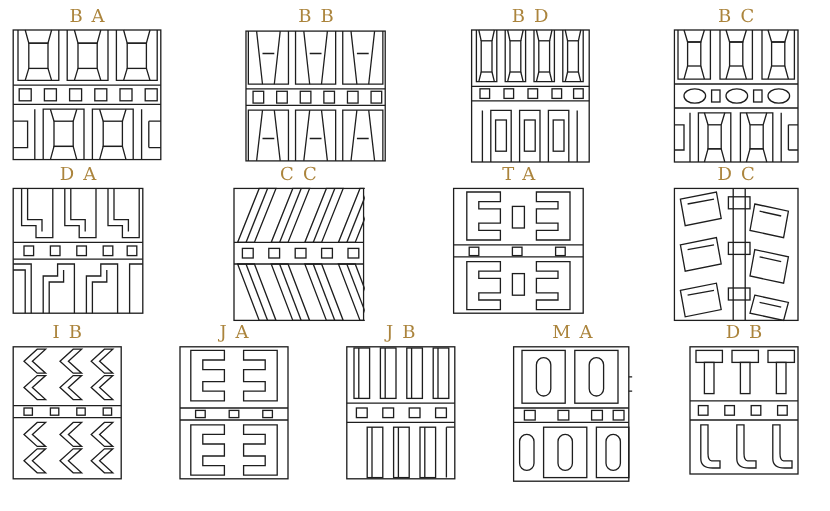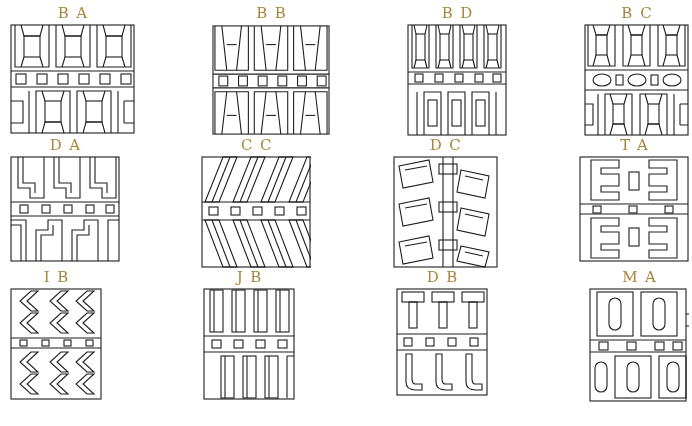--- a/index.html
+++ b/index.html
@@ -3,21 +3,21 @@
 <meta charset="utf-8">
 <style>
   :root{
     --bg:#ffffff;
     --label-color:#ab843c;
     --line-color:#1e1e1e;
   }
   *{box-sizing:border-box;}
   html,body{margin:0;padding:0;background:var(--bg);}
   body{width:692px;height:426px;font-family:"DejaVu Serif", serif;overflow:hidden;}
-  .sheet{width:692px;height:329px;padding:4px 3px 6px 10px;display:flex;flex-direction:column;justify-content:space-between;}
+  .sheet{width:692px;height:329px;padding:4px 26px 6px 10px;display:flex;flex-direction:column;justify-content:space-between;}
   .row{display:flex;justify-content:space-between;align-items:flex-start;}
   .cell{display:flex;flex-direction:column;align-items:center;}
   .label{
     color:var(--label-color);
     font-size:15px;
     line-height:18px;
     letter-spacing:0.5em;
     text-indent:0.5em;
     margin-bottom:2px;
     white-space:nowrap;
@@ -224,51 +224,51 @@
         <path d="M32 64 H46 L64 111 H50 Z"></path>
           <path d="M39 64 L57 111"></path>
         <path d="M60 64 H74 L92 111 H78 Z"></path>
           <path d="M67 64 L85 111"></path>
         <path d="M88 64 H102 L120 111 H106 Z"></path>
           <path d="M95 64 L113 111"></path>
       </svg>
     </div>
 
     <div class="cell">
+      <div class="label">TA</div>
+      <svg width="110" height="106" viewBox="0 0 110 106">
+        <rect x="1" y="1" width="108" height="104"></rect>
+        <path d="M40 4 H12 V44 H40 V36 H22 V30 H40 V18 H22 V12 H40 Z"></path>
+        <path d="M70 4 H98 V44 H70 V36 H88 V30 H70 V18 H88 V12 H70 Z"></path>
+        <rect x="50" y="16" width="10" height="18"></rect>
+        <path d="M1 48 H109 M1 58 H109"></path>
+        <rect x="14" y="50" width="8" height="7"></rect>
+          <rect x="50" y="50" width="8" height="7"></rect>
+          <rect x="86" y="50" width="8" height="7"></rect>
+        <path d="M40 62 H12 V102 H40 V94 H22 V88 H40 V76 H22 V70 H40 Z"></path>
+        <path d="M70 62 H98 V102 H70 V94 H88 V88 H70 V76 H88 V70 H70 Z"></path>
+        <rect x="50" y="72" width="10" height="18"></rect>
+      </svg>
+    </div>
+
+    <div class="cell">
       <div class="label">DC</div>
       <svg width="105" height="112" viewBox="0 0 105 112">
         <rect x="1" y="1" width="103" height="110"></rect>
         <path d="M50 1 V111 M60 1 V111"></path>
         <rect x="46" y="8" width="18" height="10"></rect>
           <rect x="46" y="46" width="18" height="10"></rect>
           <rect x="46" y="84" width="18" height="10"></rect>
         <path d="M6 10 L36 4 L40 26 L10 32 Z"></path>
         <path d="M6 48 L36 42 L40 64 L10 70 Z"></path>
         <path d="M6 86 L36 80 L40 102 L10 108 Z"></path>
         <path d="M68 14 L96 20 L92 42 L64 36 Z"></path>
         <path d="M68 52 L96 58 L92 80 L64 74 Z"></path>
         <path d="M68 90 L96 96 L92 111 L64 105 Z"></path>
         <path d="M12 14 L34 10 M12 52 L34 48 M12 90 L34 86 M72 20 L90 24 M72 58 L90 62 M72 96 L90 100"></path>
-      </svg>
-    </div>
-
-    <div class="cell">
-      <div class="label">TA</div>
-      <svg width="110" height="106" viewBox="0 0 110 106">
-        <rect x="1" y="1" width="108" height="104"></rect>
-        <path d="M40 4 H12 V44 H40 V36 H22 V30 H40 V18 H22 V12 H40 Z"></path>
-        <path d="M70 4 H98 V44 H70 V36 H88 V30 H70 V18 H88 V12 H70 Z"></path>
-        <rect x="50" y="16" width="10" height="18"></rect>
-        <path d="M1 48 H109 M1 58 H109"></path>
-        <rect x="14" y="50" width="8" height="7"></rect>
-          <rect x="50" y="50" width="8" height="7"></rect>
-          <rect x="86" y="50" width="8" height="7"></rect>
-        <path d="M40 62 H12 V102 H40 V94 H22 V88 H40 V76 H22 V70 H40 Z"></path>
-        <path d="M70 62 H98 V102 H70 V94 H88 V88 H70 V76 H88 V70 H70 Z"></path>
-        <rect x="50" y="72" width="10" height="18"></rect>
       </svg>
     </div>
   </div>
 
   <div class="row">
 
     <div class="cell">
       <div class="label">IB</div>
       <svg width="92" height="112" viewBox="0 0 92 112">
         <rect x="1" y="1" width="90" height="110"></rect>
@@ -285,20 +285,34 @@
           <rect x="76" y="52" width="7" height="6"></rect>
         <path d="M21 64 L28 64 L17 74 L28 84 L21 84 L10 74 Z"></path>
         <path d="M51 64 L58 64 L47 74 L58 84 L51 84 L40 74 Z"></path>
         <path d="M77 64 L84 64 L73 74 L84 84 L77 84 L66 74 Z"></path>
         <path d="M21 86 L28 86 L17 96 L28 106 L21 106 L10 96 Z"></path>
         <path d="M51 86 L58 86 L47 96 L58 106 L51 106 L40 96 Z"></path>
         <path d="M77 86 L84 86 L73 96 L84 106 L77 106 L66 96 Z"></path>
       </svg>
     </div>
 
+    <div class="cell">
+      <div class="label">JA</div>
+      <svg width="92" height="112" viewBox="0 0 92 112">
+        <rect x="1" y="1" width="90" height="110"></rect>
+        <path d="M38 4 H10 V46 H38 V38 H20 V30 H38 V20 H20 V12 H38 Z"></path>
+        <path d="M54 4 H82 V46 H54 V38 H72 V30 H54 V20 H72 V12 H54 Z"></path>
+        <path d="M1 52 H91 M1 62 H91"></path>
+        <rect x="14" y="54" width="8" height="6"></rect>
+          <rect x="42" y="54" width="8" height="6"></rect>
+          <rect x="70" y="54" width="8" height="6"></rect>
+        <path d="M38 66 H10 V108 H38 V100 H20 V92 H38 V82 H20 V74 H38 Z"></path>
+        <path d="M54 66 H82 V108 H54 V100 H72 V92 H54 V82 H72 V74 H54 Z"></path>
+      </svg>
+    </div>
 
     <div class="cell">
       <div class="label">JB</div>
       <svg width="92" height="112" viewBox="0 0 92 112">
         <rect x="1" y="1" width="90" height="110"></rect>
         <rect x="7" y="2" width="13" height="42"></rect>
           <path d="M11 2 V44"></path>
         <rect x="29" y="2" width="13" height="42"></rect>
           <path d="M33 2 V44"></path>
         <rect x="51" y="2" width="13" height="42"></rect>
@@ -314,55 +328,55 @@
           <path d="M22 68 V110"></path>
         <rect x="40" y="68" width="13" height="42"></rect>
           <path d="M44 68 V110"></path>
         <rect x="62" y="68" width="13" height="42"></rect>
           <path d="M66 68 V110"></path>
         <path d="M84 68 V110 M84 68 H91"></path>
       </svg>
     </div>
 
     <div class="cell">
-      <div class="label">DB</div>
-      <svg width="92" height="108" viewBox="0 0 92 108">
-        <rect x="1" y="1" width="90" height="106"></rect>
-        <rect x="6" y="4" width="22" height="10"></rect>
-          <rect x="13" y="14" width="8" height="26"></rect>
-        <rect x="36" y="4" width="22" height="10"></rect>
-          <rect x="43" y="14" width="8" height="26"></rect>
-        <rect x="66" y="4" width="22" height="10"></rect>
-          <rect x="73" y="14" width="8" height="26"></rect>
-        <path d="M1 46 H91 M1 62 H91"></path>
-        <rect x="8" y="50" width="8" height="8"></rect>
-          <rect x="30" y="50" width="8" height="8"></rect>
-          <rect x="52" y="50" width="8" height="8"></rect>
-          <rect x="74" y="50" width="8" height="8"></rect>
-        <path d="M10 66 V94 Q10 102 20 102 H26 V96 H19 Q16 96 16 90 V66 Z"></path>
-        <path d="M40 66 V94 Q40 102 50 102 H56 V96 H49 Q46 96 46 90 V66 Z"></path>
-        <path d="M70 66 V94 Q70 102 80 102 H86 V96 H79 Q76 96 76 90 V66 Z"></path>
-      </svg>
-    </div>
-
-    <div class="cell">
       <div class="label">MA</div>
       <svg width="100" height="114" viewBox="0 0 100 114">
         <rect x="1" y="1" width="96" height="112"></rect>
         <rect x="8" y="4" width="36" height="44"></rect>
           <rect x="20" y="10" width="12" height="32" rx="6"></rect>
         <rect x="52" y="4" width="36" height="44"></rect>
           <rect x="64" y="10" width="12" height="32" rx="6"></rect>
         <path d="M1 52 H97 M1 64 H97"></path>
         <rect x="10" y="54" width="9" height="8"></rect>
           <rect x="38" y="54" width="9" height="8"></rect>
           <rect x="66" y="54" width="9" height="8"></rect>
           <rect x="84" y="54" width="9" height="8"></rect>
         <rect x="26" y="68" width="36" height="42"></rect>
           <rect x="38" y="74" width="12" height="30" rx="6"></rect>
         <rect x="6" y="74" width="12" height="30" rx="6"></rect>
         <rect x="70" y="68" width="27" height="42"></rect>
           <rect x="78" y="74" width="12" height="30" rx="6"></rect>
         <path d="M97 26 H100 M97 38 H100"></path>
       </svg>
     </div>
+
+    <div class="cell">
+      <div class="label">DB</div>
+      <svg width="92" height="108" viewBox="0 0 92 108">
+        <rect x="1" y="1" width="90" height="106"></rect>
+        <rect x="6" y="4" width="22" height="10"></rect>
+          <rect x="13" y="14" width="8" height="26"></rect>
+        <rect x="36" y="4" width="22" height="10"></rect>
+          <rect x="43" y="14" width="8" height="26"></rect>
+        <rect x="66" y="4" width="22" height="10"></rect>
+          <rect x="73" y="14" width="8" height="26"></rect>
+        <path d="M1 46 H91 M1 62 H91"></path>
+        <rect x="8" y="50" width="8" height="8"></rect>
+          <rect x="30" y="50" width="8" height="8"></rect>
+          <rect x="52" y="50" width="8" height="8"></rect>
+          <rect x="74" y="50" width="8" height="8"></rect>
+        <path d="M10 66 V94 Q10 102 20 102 H26 V96 H19 Q16 96 16 90 V66 Z"></path>
+        <path d="M40 66 V94 Q40 102 50 102 H56 V96 H49 Q46 96 46 90 V66 Z"></path>
+        <path d="M70 66 V94 Q70 102 80 102 H86 V96 H79 Q76 96 76 90 V66 Z"></path>
+      </svg>
+    </div>
   </div>
 </div>
 
 </body></html>

